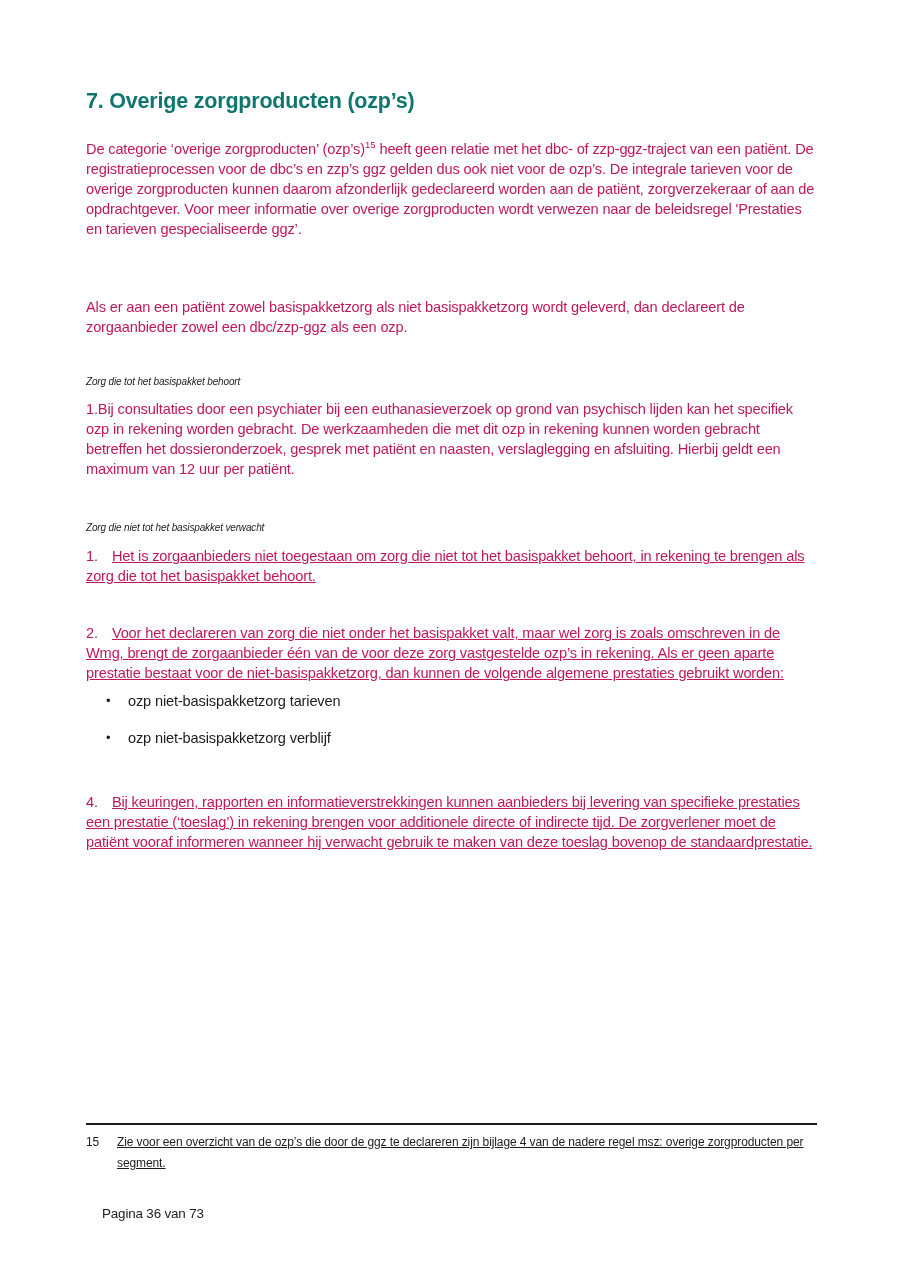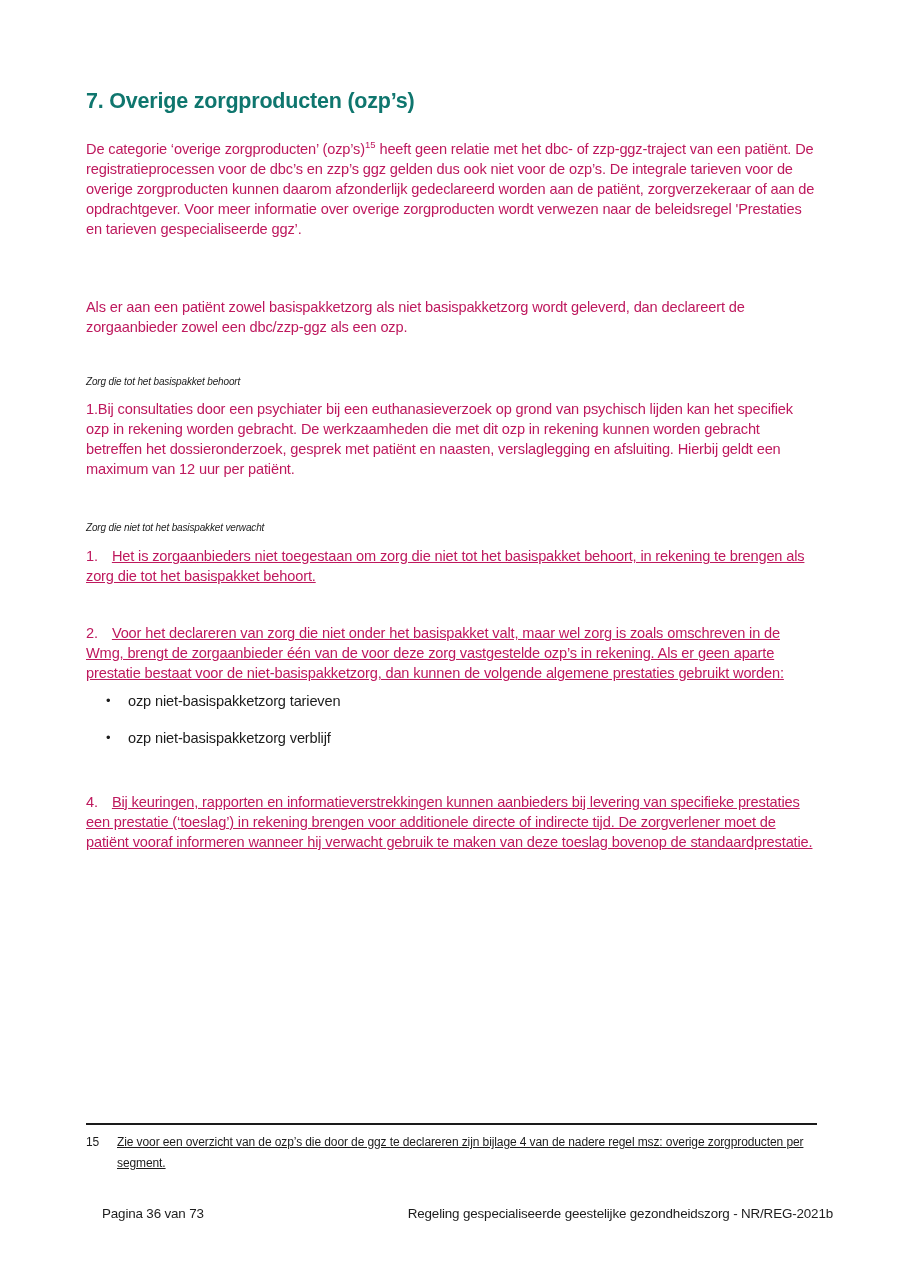--- a/index.html
+++ b/index.html
@@ -149,16 +149,15 @@
   <div class="footnote-block">
     <hr class="footnote-rule">
     <div class="footnote-row">
       <span class="footnote-num">15</span>
       <span class="footnote-text">Zie voor een overzicht van de ozp’s die door de ggz te declareren zijn bijlage 4 van de nadere regel msz: overige zorgproducten per segment.</span>
     </div>
   </div>
 
   <div class="page-footer">
     <span>Pagina 36 van 73</span>
-    <span>Regeling gespecialiseerde geestelijke gezondheidszorg - NR/REG-2021b</span>
   </div>
 
 </div>
 
 </body></html>

